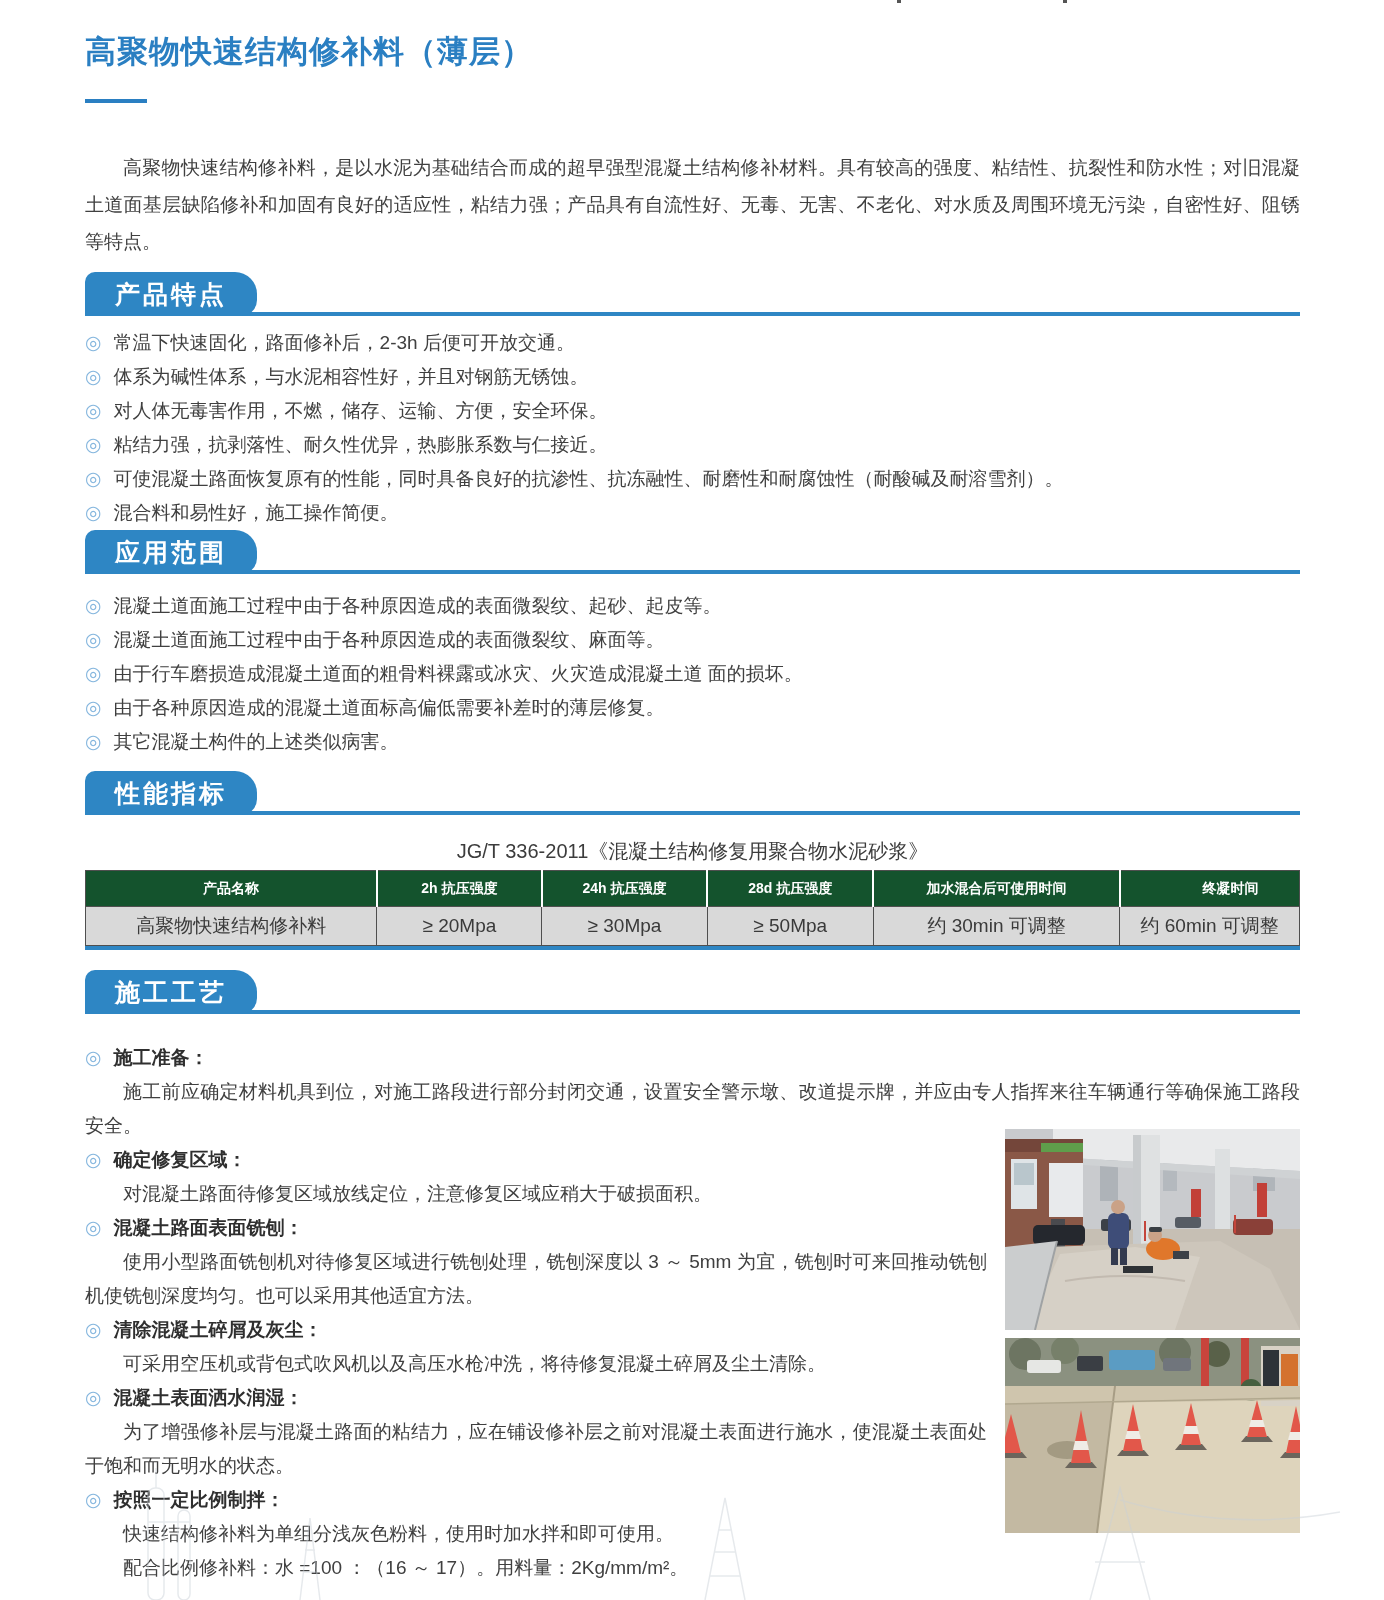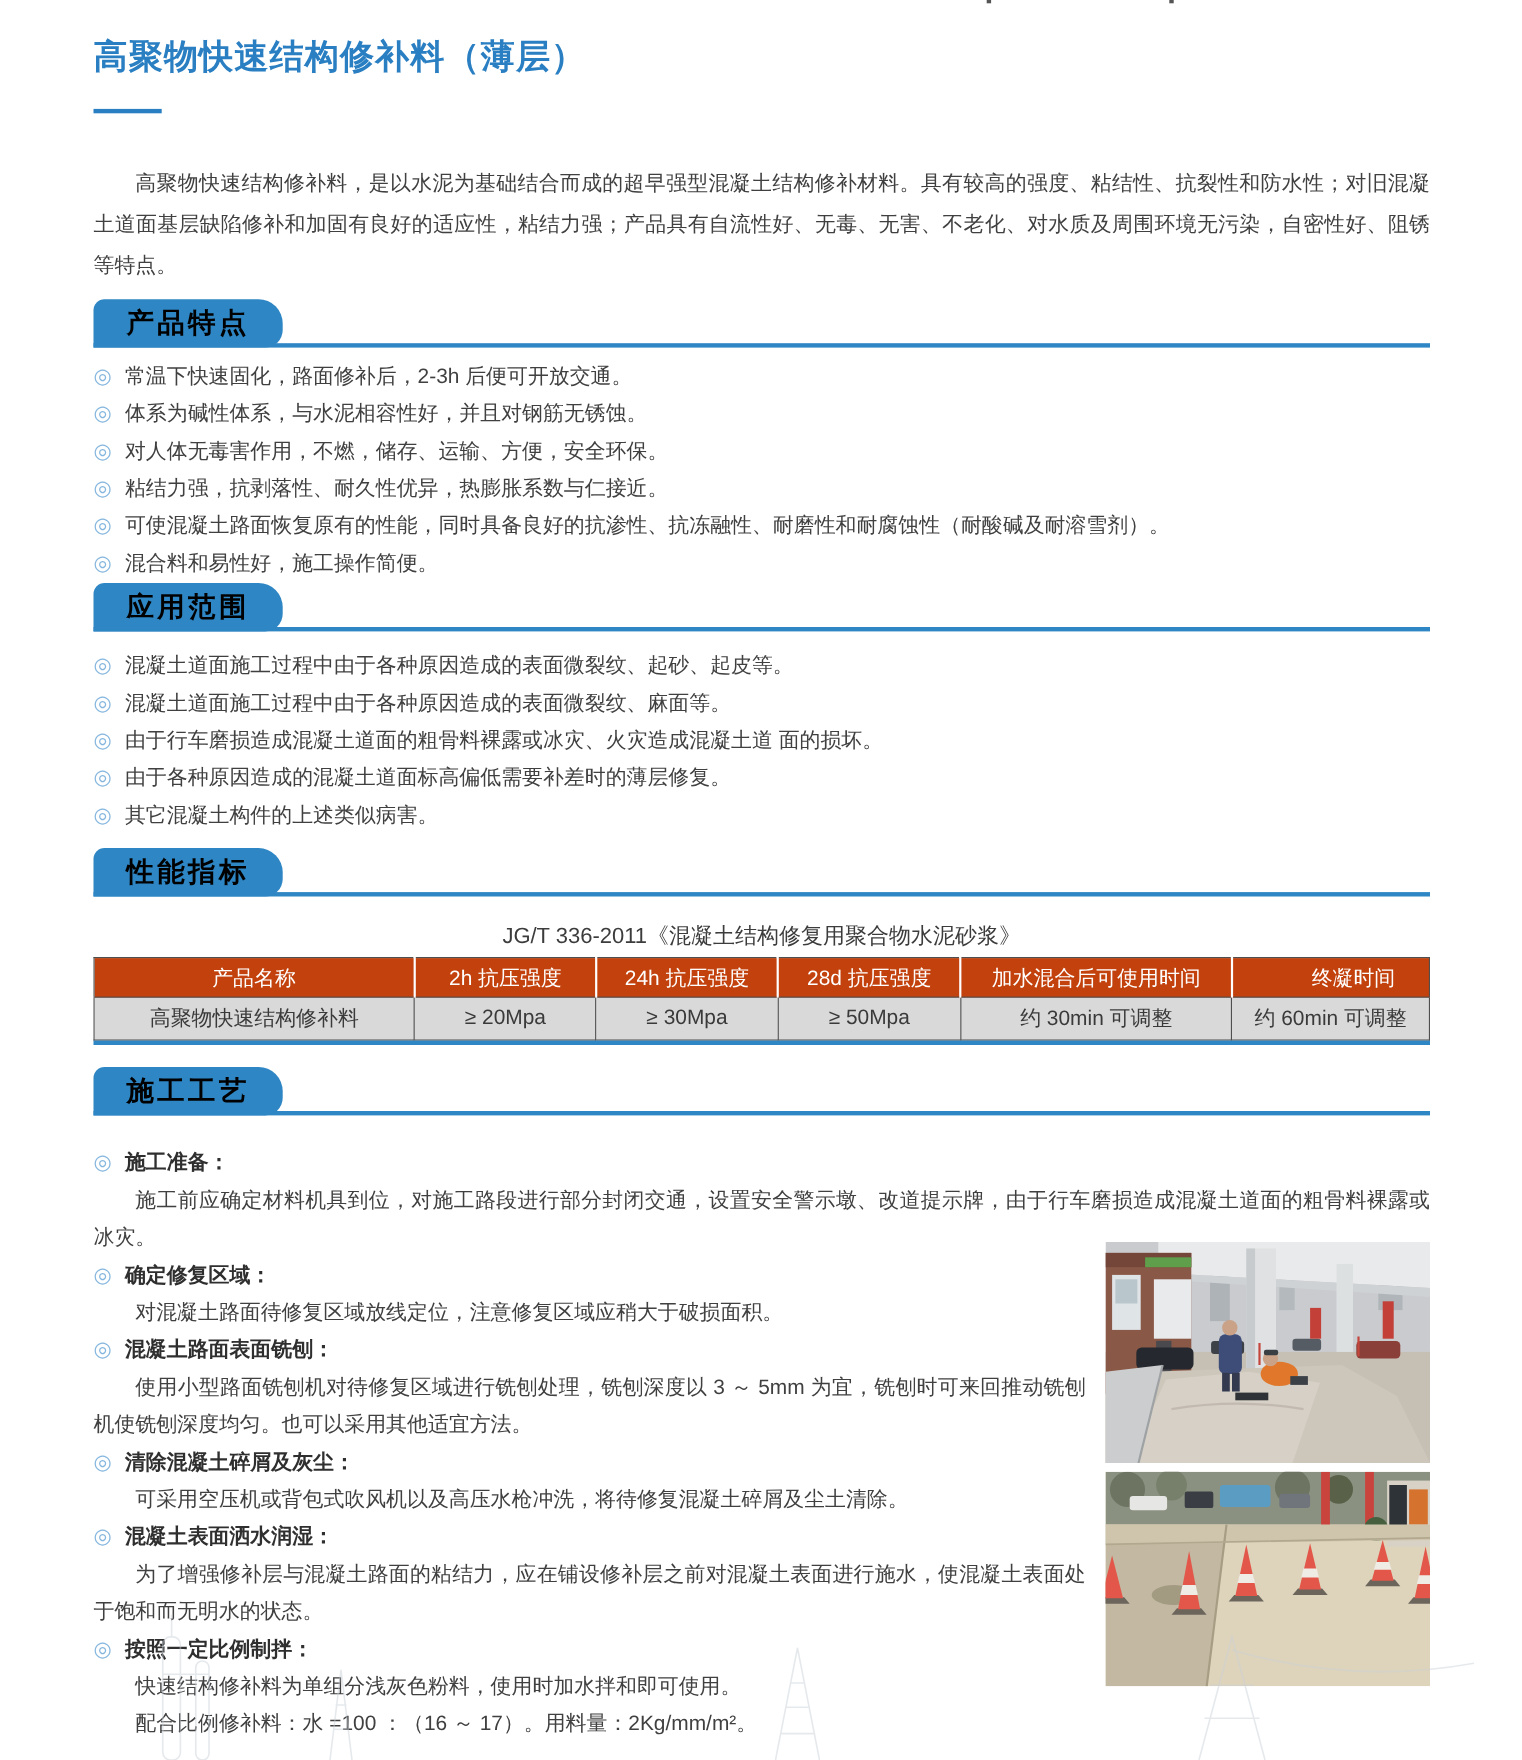--- a/index.html
+++ b/index.html
@@ -25,36 +25,36 @@
 
   
   .section-header{position:relative;height:44px;}
   .sh-features{margin-top:12px;}
   .sh-applications{}
   .sh-performance{margin-top:12px;}
   .sh-process{margin-top:20px;}
   .section-badge{
     position:absolute;left:0;top:0;z-index:1;
     height:44px;line-height:44px;padding:0 30px;
-    background:#2e86c4;color:#000000;font-size:25px;font-weight:bold;
+    background:#2e86c4;color:#ffffff;font-size:25px;font-weight:bold;
     letter-spacing:3px;border-radius:10px 22px 16px 0;
   }
   .section-line{position:absolute;left:0;right:0;bottom:0;height:4px;background:#2e86c4;}
 
   
   ul.bullets{list-style:none;margin:0;padding:0;font-size:19px;line-height:34px;color:#404040;}
   ul.bullets-features{margin-top:10px;}
   ul.bullets-applications{margin-top:15px;}
   .bi{color:#85b6de;margin-right:12px;font-size:19px;}
 
   
   .perf-caption{margin-top:26px;text-align:center;font-size:20px;line-height:20px;color:#3c3c3c;}
   table.perf{width:100%;border-collapse:collapse;margin-top:9px;border:1px solid #4f4f4f;}
   table.perf th{
-    background:#c2410c;color:#ffffff;font-weight:normal;font-size:19px;
+    background:#14532d;color:#ffffff;font-weight:bold;font-size:14px;
     height:35px;padding:0 4px;border-right:2px solid #ffffff;border-bottom:1px solid #4f4f4f;
     text-align:center;
   }
   table.perf th:last-child{border-right:none;padding-left:45px;}
   table.perf td{
     background:#d9d9d9;color:#3a3a3a;font-size:19px;height:38px;
     border:1px solid #4f4f4f;text-align:center;padding:0 4px;
   }
   .table-bottom-line{height:4px;background:#2e86c4;}
 
@@ -148,21 +148,21 @@
   <div class="table-bottom-line"></div>
 
   <div class="section-header sh-process">
     <span class="section-badge">施工工艺</span>
     <span class="section-line"></span>
   </div>
 
   <div class="process">
 
     <div class="step-label"><span class="bi">◎</span><span>施工准备：</span></div>
-    <p>施工前应确定材料机具到位，对施工路段进行部分封闭交通，设置安全警示墩、改道提示牌，由于行车磨损造成混凝土道面的粗骨料裸露或冰灾。</p>
+    <p>施工前应确定材料机具到位，对施工路段进行部分封闭交通，设置安全警示墩、改道提示牌，并应由专人指挥来往车辆通行等确保施工路段安全。</p>
 
     <div class="photos">
       <svg class="photo" viewBox="0 0 295 201" role="img">
         <rect width="295" height="201" fill="#c9cbce"></rect>
         <rect x="95" y="28" width="18" height="44" fill="#aeb3b8"></rect>
         <rect x="158" y="24" width="14" height="38" fill="#b4b9be"></rect>
         <rect x="248" y="28" width="22" height="34" fill="#b0b5ba"></rect>
         <rect x="0" y="100" width="295" height="101" fill="#c6bfb4"></rect>
         <polygon points="48,0 295,0 295,42 48,28" fill="#e9eaeb"></polygon>
         <polygon points="48,28 295,42 295,50 48,34" fill="#cfd2d4"></polygon>

